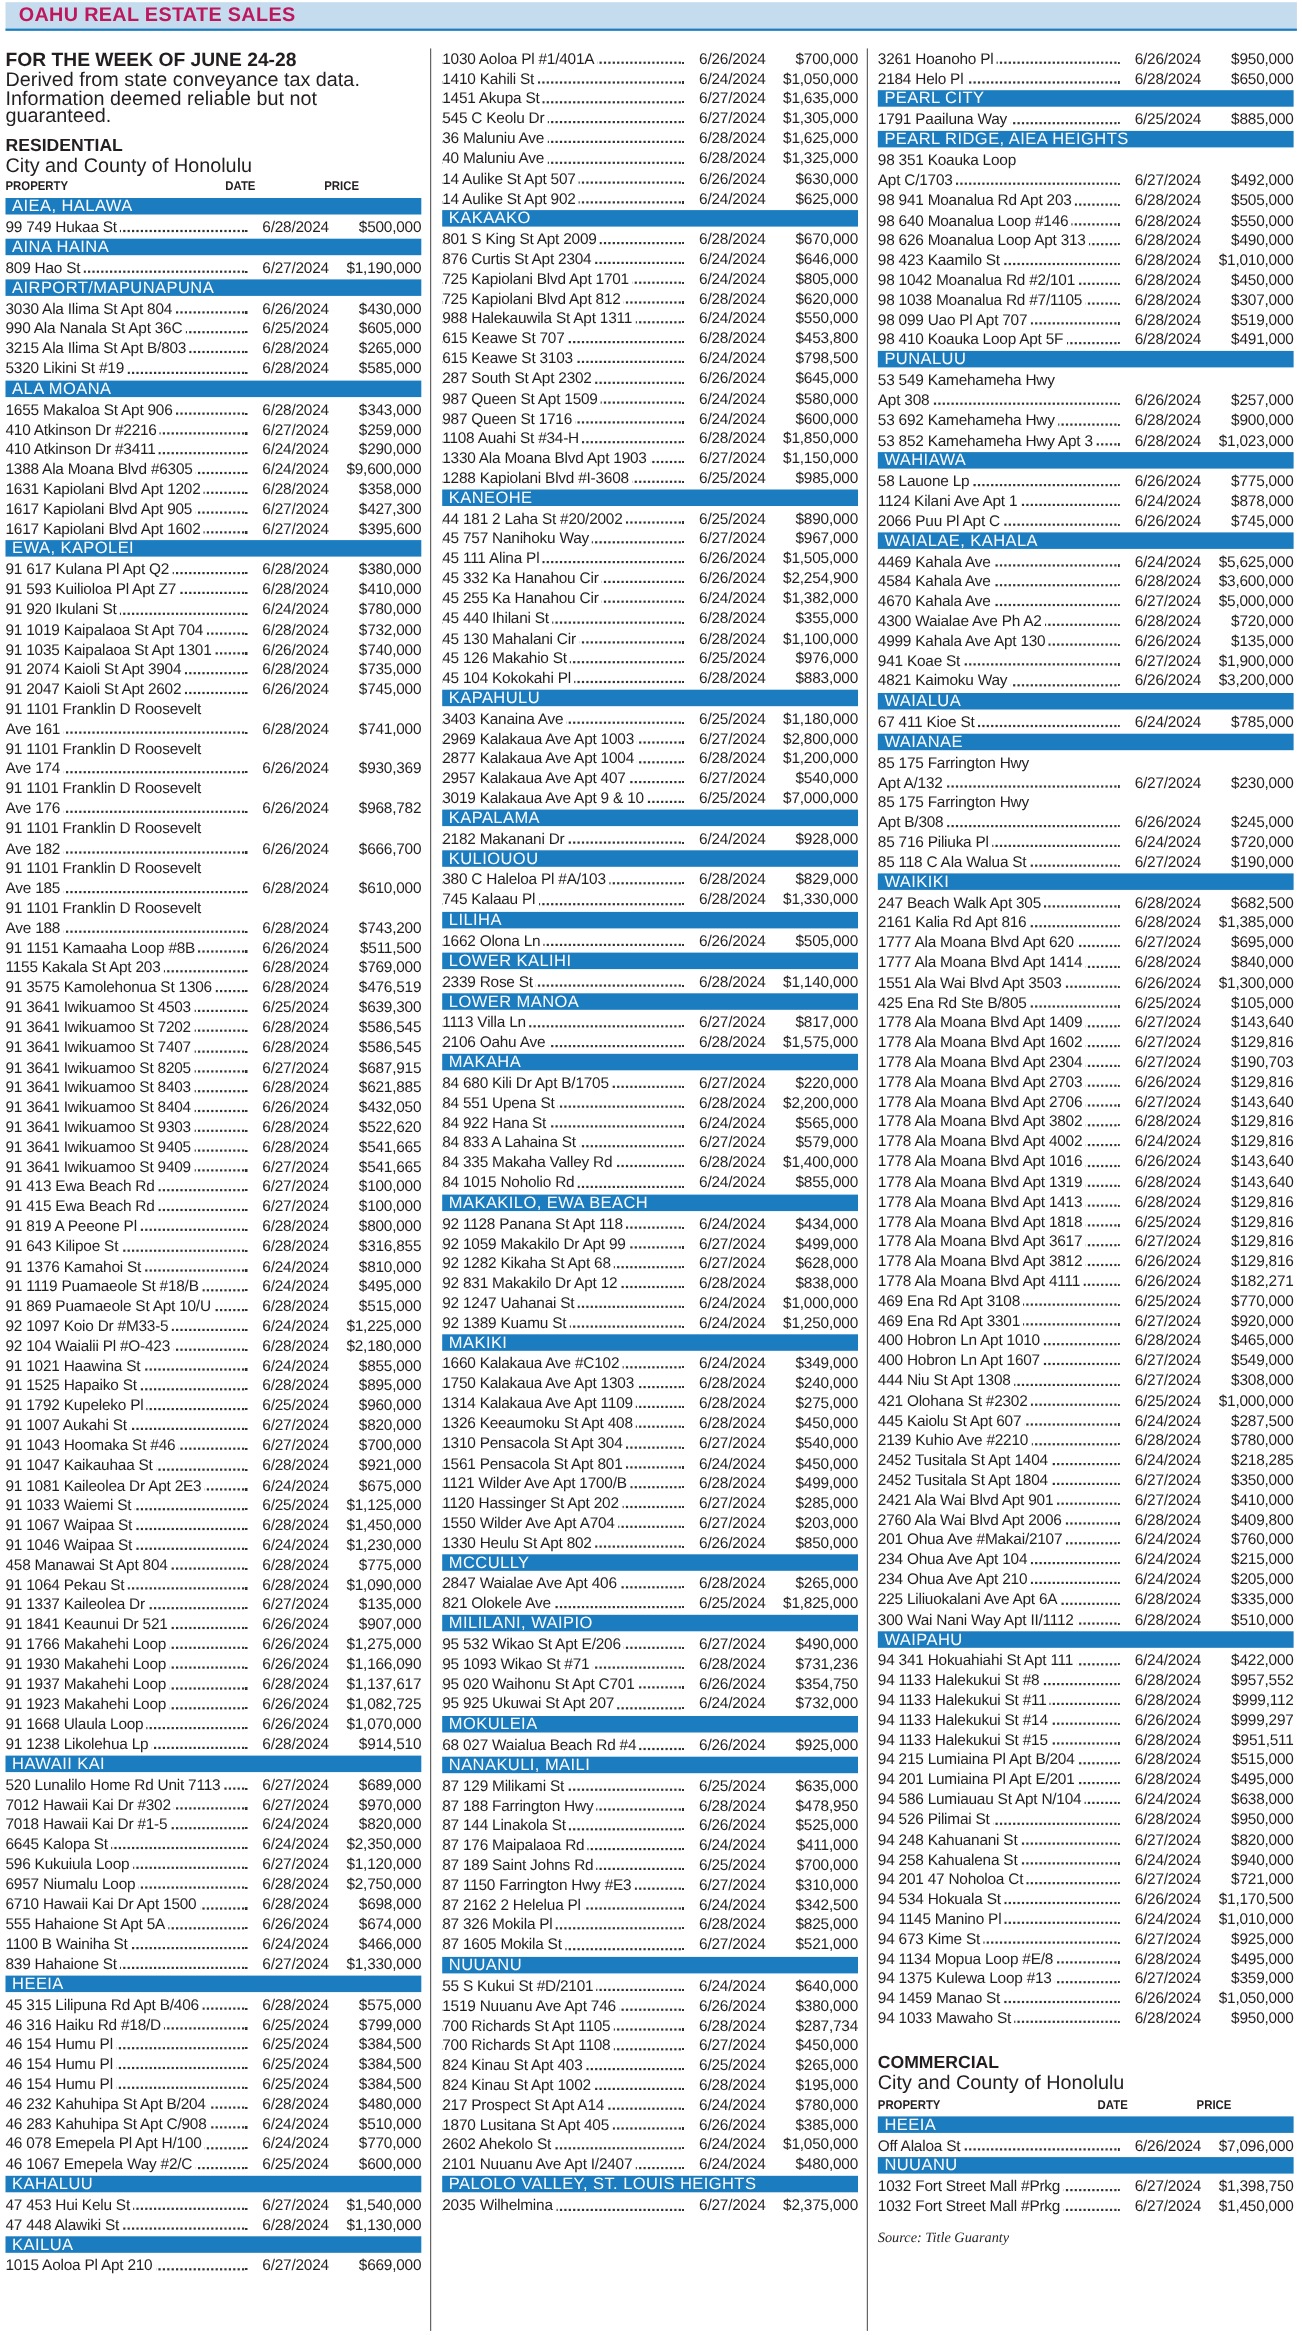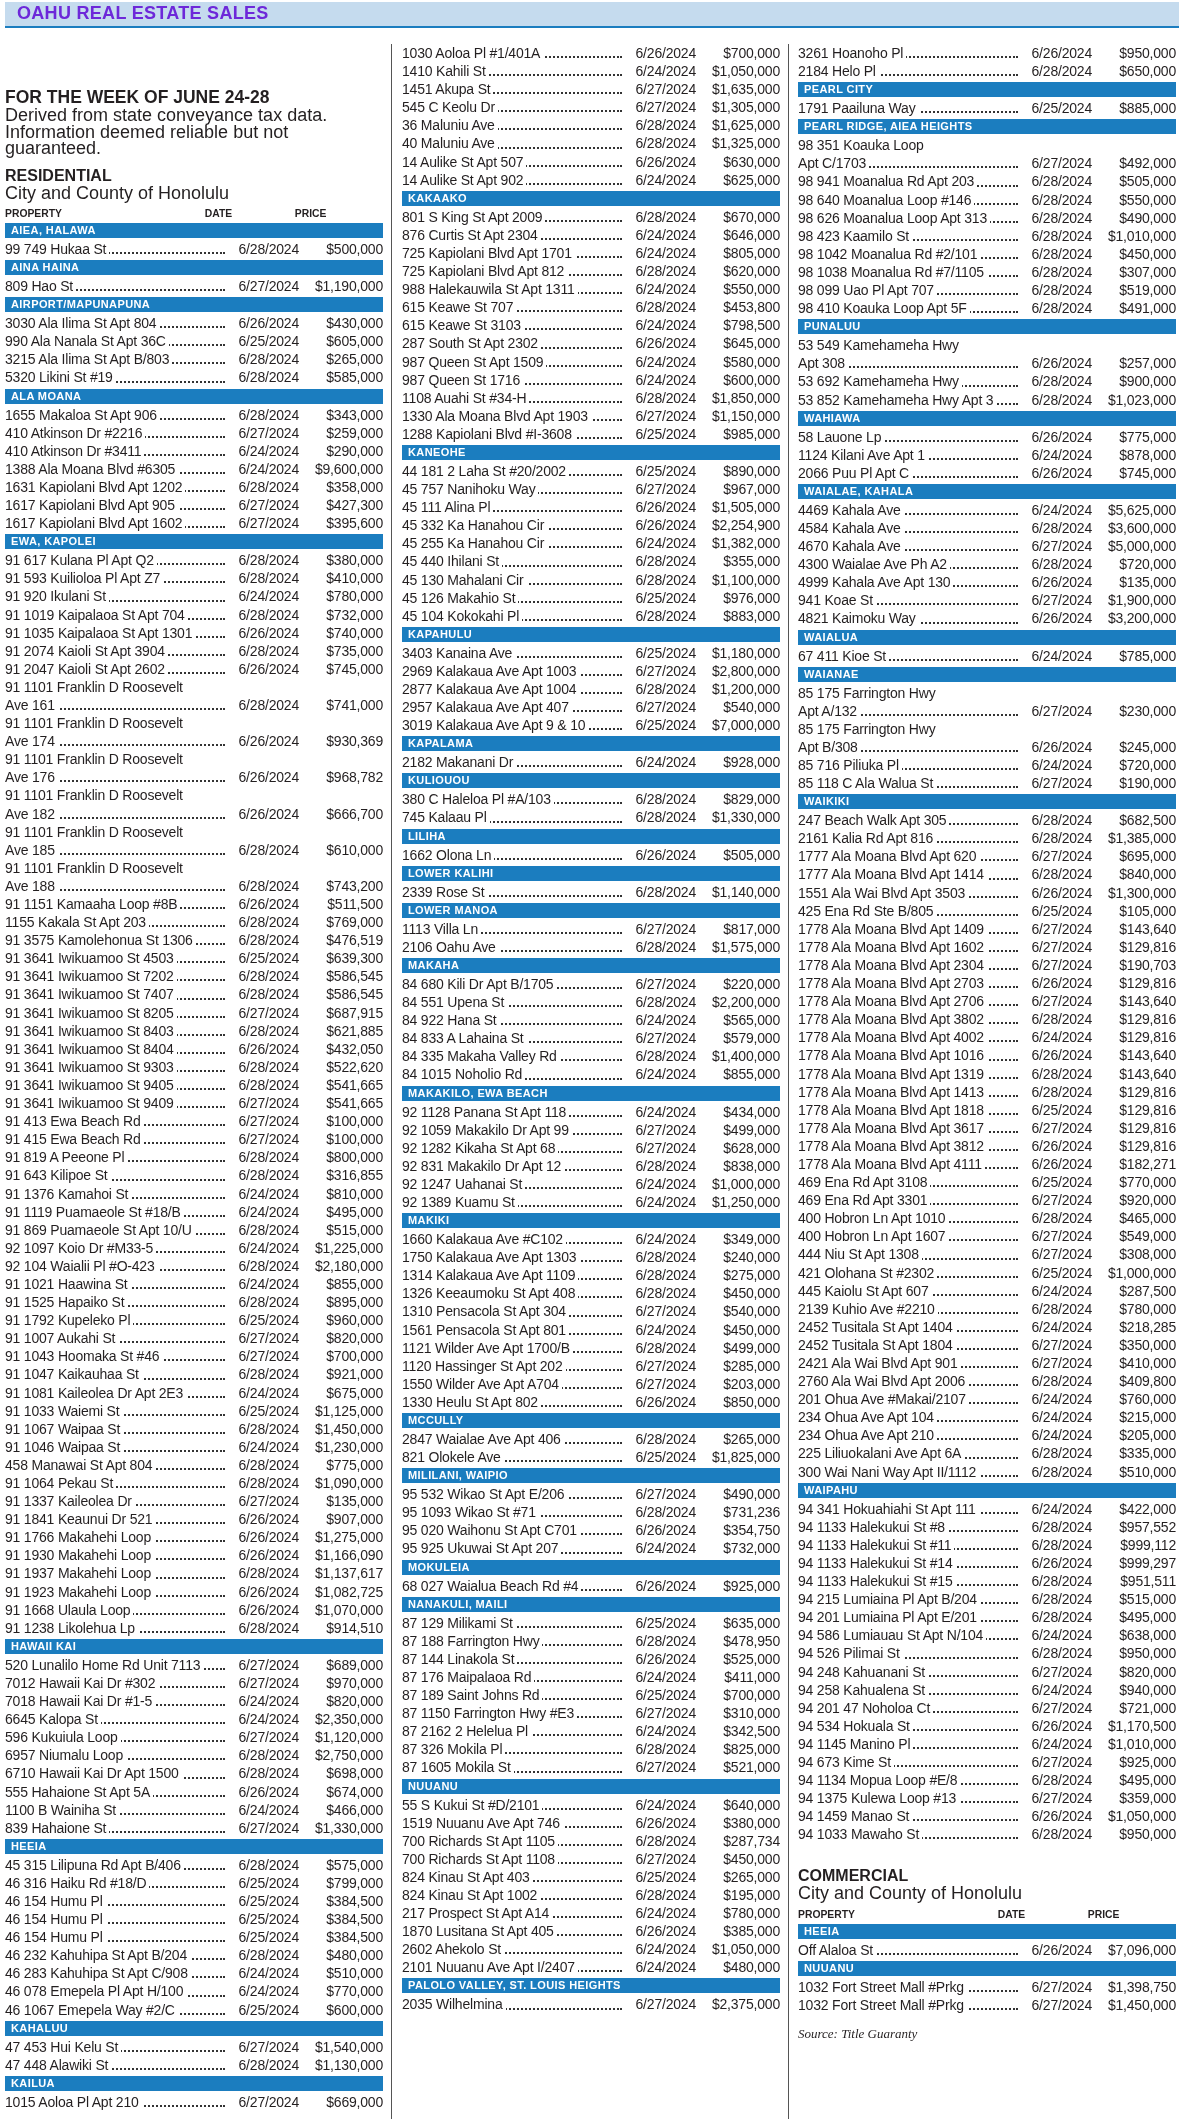--- a/index.html
+++ b/index.html
@@ -6,44 +6,44 @@
   body {
     width: 1184px; height: 2123px; overflow: hidden; position: relative;
     font-family: "Liberation Sans", sans-serif; color: #231f20;
   }
   .banner {
     position: absolute; left: 5px; top: 2px; width: 1174px; height: 24px;
     background: #c5dbee; border-bottom: 2px solid #1b7dbf;
   }
   .banner-title {
     position: absolute; left: 12px; top: 1px; font-weight: bold; font-size: 18px;
-    color: #6d28d9; letter-spacing: 0.3px; white-space: nowrap;
+    color: #be185d; letter-spacing: 0.3px; white-space: nowrap;
   }
   .col { position: absolute; top: 44px; width: 378px; }
-  .col1 { left: 5px; margin-top: 43px; }
+  .col1 { left: 5px; }
   .col2 { left: 402px; }
   .col3 { left: 798px; }
   .rule { position: absolute; top: 44px; width: 1px; background: #555; height: 2075px; }
   .rule1 { left: 391px; }
   .rule2 { left: 788px; }
 
   .week-title { font-weight: bold; font-size: 17.5px; line-height: 20px; margin: 0; }
   .subtext { font-size: 18px; line-height: 16.5px; }
   .section-title { font-weight: bold; font-size: 16px; line-height: 18px; margin-top: 10px; }
   .colhead {
     display: flex; font-family: "Liberation Sans", sans-serif; font-weight: bold;
     font-size: 11.5px; line-height: 16px; margin-top: 4px; transform: scaleX(0.9); transform-origin: left;
     width: 420px;
   }
   .colhead .h-prop { width: 222px; }
   .colhead .h-date { width: 100px; }
   .colhead .h-price { width: 80px; }
 
   .area-head {
-    background: #1b7dbf; color: #ffffff; font-weight: bold; font-size: 11px;
+    background: #1b7dbf; color: #ffffff; font-weight: normal; font-size: 15px;
     line-height: 15px; height: 15px; padding-left: 6px; margin: 2px 0 2px 0;
     letter-spacing: 0.4px; white-space: nowrap;
   }
   .row {
     display: flex; align-items: baseline; font-size: 14px; line-height: 18.1px;
     height: 18.1px; white-space: nowrap; letter-spacing: -0.2px;
   }
   .row .prop { flex: 1 1 auto; overflow: hidden; position: relative; }
   .row .prop .ptxt { background: #fff; padding-right: 3px; position: relative; z-index: 1; }
   .row .prop .dots {

